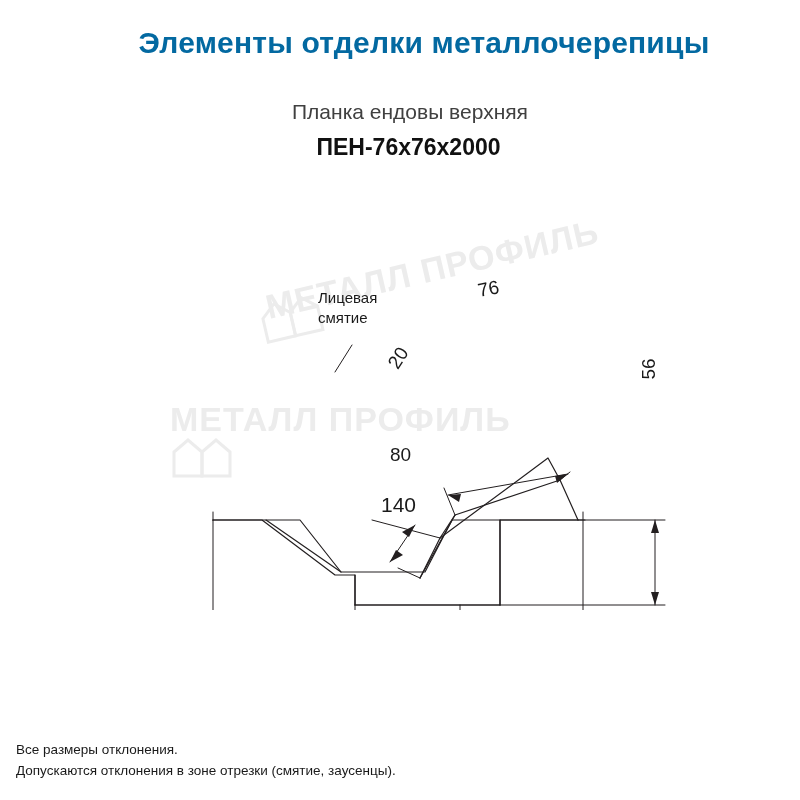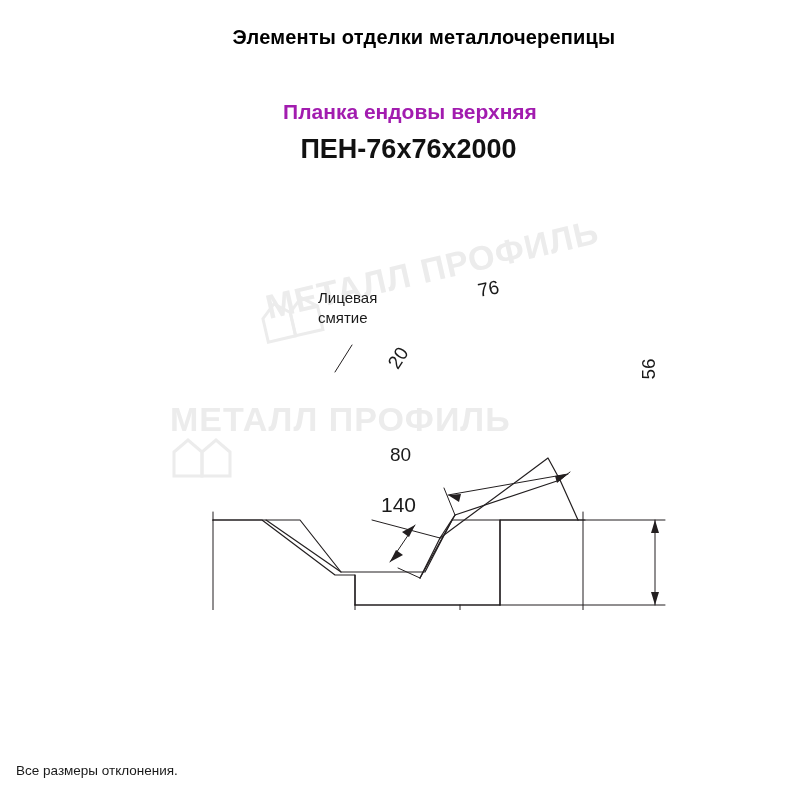--- a/index.html
+++ b/index.html
@@ -20,42 +20,42 @@
     inset: 0;
   }
   .title-block {
     position: absolute;
     top: 26px;
     left: 0;
     width: 800px;
     text-align: center;
   }
   .main-title {
-    font-size: 20px;
+    font-size: 30px;
     font-weight: bold;
     letter-spacing: 0.2px;
-    color: #000000;
+    color: #0369a1;
     padding-left: 48px;
   }
   .subtitle-block {
     position: absolute;
     top: 100px;
     left: 0;
     width: 800px;
     text-align: center;
   }
   .subtitle {
     font-size: 21px;
-    font-weight: bold;
-    color: #a21caf;
+    font-weight: normal;
+    color: #404040;
     margin-bottom: 10px;
     margin-left: 20px;
   }
   .code {
-    font-size: 27px;
+    font-size: 23px;
     font-weight: bold;
     color: #111;
     margin-left: 17px;
   }
   .drawing {
     position: absolute;
     top: 190px;
     left: 0;
     width: 800px;
     height: 420px;
@@ -199,15 +199,16 @@
   <div class="lbl" style="top:347px; left:388px; font-size:19px; transform:rotate(-57deg);">20</div>
 
   <div class="lbl" style="top:358px; left:638px; font-size:19px; transform:rotate(-90deg);">56</div>
 
   <div class="lbl" style="top:444px; left:390px; font-size:19px;text-align:center;">80</div>
 
   <div class="lbl" style="top:493px; left:381px; font-size:21px;">140</div>
 
   <div class="footer">
     <div>Все размеры отклонения.</div>
+    <div>Допускаются отклонения в зоне отрезки (смятие, заусенцы).</div>
   </div>
 
 </div>
 
 </body></html>

